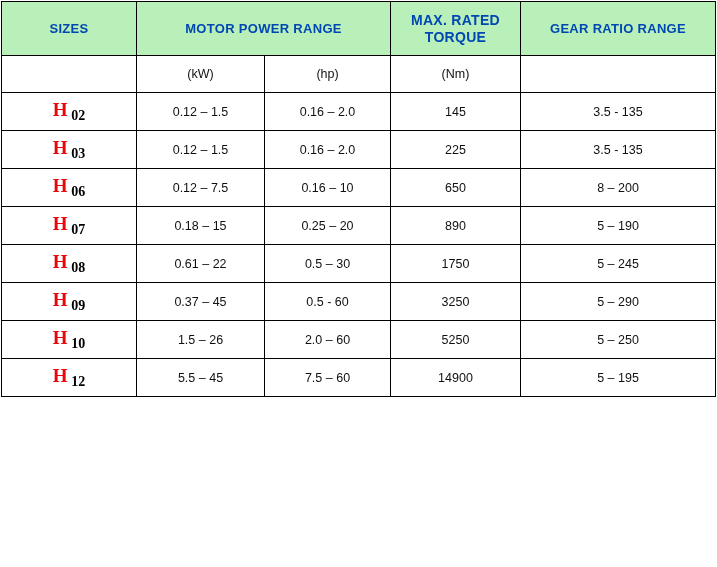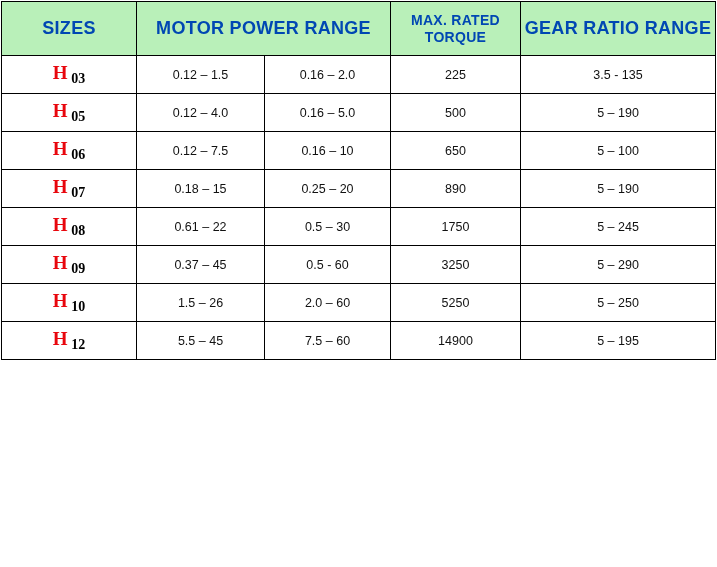--- a/index.html
+++ b/index.html
@@ -36,21 +36,21 @@
   col.c-size  { width: 135px; }
   col.c-kw    { width: 128px; }
   col.c-hp    { width: 126px; }
   col.c-tq    { width: 130px; }
   col.c-gr    { width: 195px; }
 
   thead th.hdr {
     background: #b9f0b9;
     color: #0047b3;
     font-weight: bold;
-    font-size: 18px;
+    font-size: 13px;
     letter-spacing: 0.3px;
     height: 53px;
     line-height: 1.2;
   }
   thead th.hdr.small {
     font-size: 14px;
     margin-left: 23px;
   }
   tr.units td {
     height: 36px;
@@ -97,42 +97,49 @@
       <col class="c-tq">
       <col class="c-gr">
     </colgroup>
     <thead>
       <tr>
         <th class="hdr" rowspan="1">SIZES</th>
         <th class="hdr" colspan="2">MOTOR POWER RANGE</th>
         <th class="hdr small">MAX. RATED TORQUE</th>
         <th class="hdr">GEAR RATIO RANGE</th>
       </tr>
+      <tr class="units">
+        <td></td>
+        <td>(kW)</td>
+        <td>(hp)</td>
+        <td>(Nm)</td>
+        <td></td>
+      </tr>
     </thead>
     <tbody>
+      <tr class="data">
+        <td class="size-cell"><span class="size-h">H</span><span class="size-n">02</span></td>
+        <td class="val">0.12 – 1.5</td>
+        <td class="val">0.16 – 2.0</td>
+        <td class="val">145</td>
+        <td class="val">3.5 - 135</td>
+      </tr>
       <tr class="data">
         <td class="size-cell"><span class="size-h">H</span><span class="size-n">03</span></td>
         <td class="val">0.12 – 1.5</td>
         <td class="val">0.16 – 2.0</td>
         <td class="val">225</td>
         <td class="val">3.5 - 135</td>
       </tr>
       <tr class="data">
-        <td class="size-cell"><span class="size-h">H</span><span class="size-n">05</span></td>
-        <td class="val">0.12 – 4.0</td>
-        <td class="val">0.16 – 5.0</td>
-        <td class="val">500</td>
-        <td class="val">5 – 190</td>
-      </tr>
-      <tr class="data">
         <td class="size-cell"><span class="size-h">H</span><span class="size-n">06</span></td>
         <td class="val">0.12 – 7.5</td>
         <td class="val">0.16 – 10</td>
         <td class="val">650</td>
-        <td class="val">5 – 100</td>
+        <td class="val">8 – 200</td>
       </tr>
       <tr class="data">
         <td class="size-cell"><span class="size-h">H</span><span class="size-n">07</span></td>
         <td class="val">0.18 – 15</td>
         <td class="val">0.25 – 20</td>
         <td class="val">890</td>
         <td class="val">5 – 190</td>
       </tr>
       <tr class="data">
         <td class="size-cell"><span class="size-h">H</span><span class="size-n">08</span></td>

